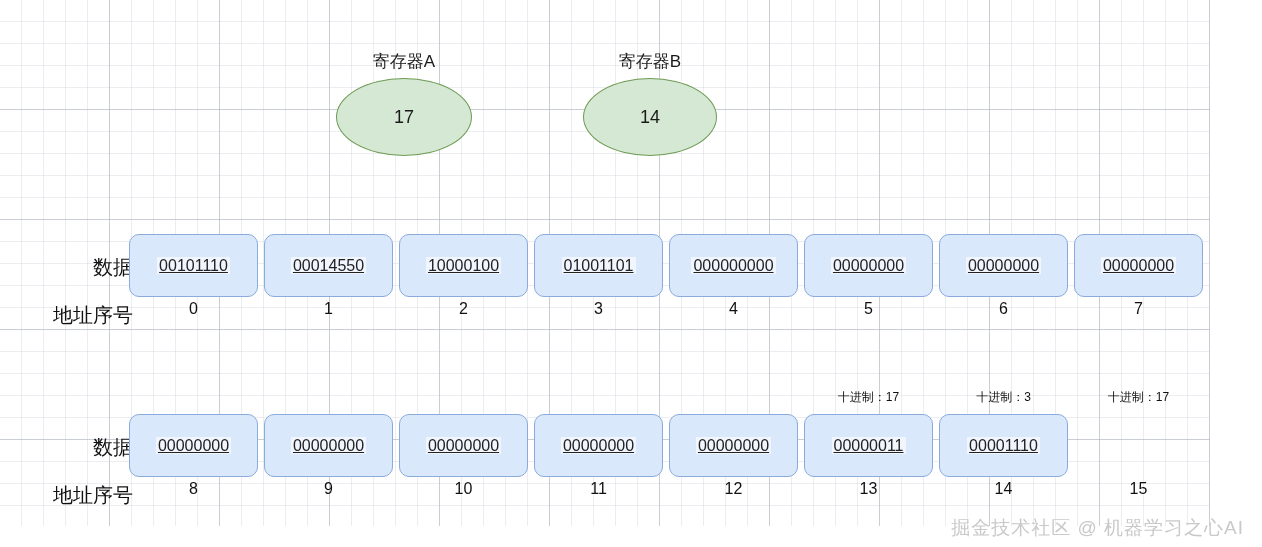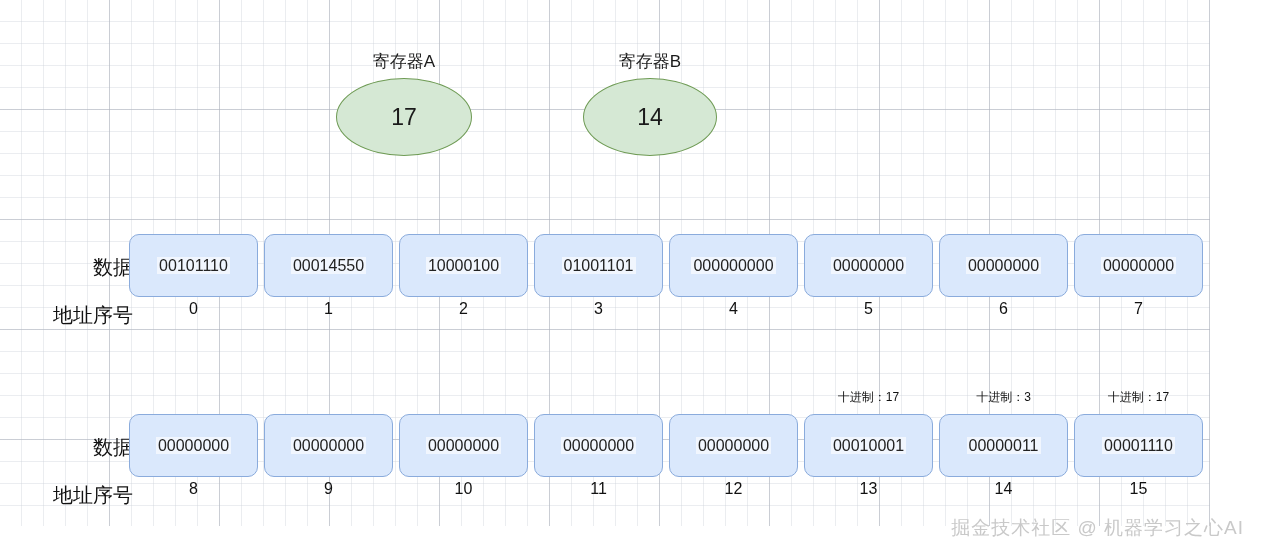--- a/index.html
+++ b/index.html
@@ -66,21 +66,21 @@
     left: 0;
     width: 100%;
     height: 78px;
     border-radius: 50%;
     background: #d5e8d4;
     border: 1px solid #6f9b55;
     box-sizing: border-box;
     display: flex;
     align-items: center;
     justify-content: center;
-    font-size: 23px;
+    font-size: 18px;
     color: #1a1a1a;
   }
 
   
   .mem-row {
     position: absolute;
     left: 0;
     width: 1262px;
   }
   .row-label {
@@ -112,20 +112,21 @@
     display: flex;
     align-items: center;
     justify-content: center;
     font-size: 16px;
     color: #222;
   }
   .cell-text {
     background: rgba(255,255,255,0.62);
     padding: 0 2px;
     line-height: 1.1;
+    text-decoration: underline;
   }
 
   .addrs {
     position: absolute;
     left: 129px;
     top: 66px;
     display: flex;
     gap: 6px;
   }
   .addr {
@@ -258,23 +259,20 @@
       <div class="cell">
           <span class="cell-text">00000000</span>
         </div>
       <div class="cell">
           <span class="cell-text">00000000</span>
         </div>
       <div class="cell">
           <span class="cell-text">00000000</span>
         </div>
       <div class="cell">
-          <span class="cell-text">00010001</span>
-        </div>
-      <div class="cell">
           <span class="cell-text">00000011</span>
         </div>
       <div class="cell">
           <span class="cell-text">00001110</span>
         </div>
     </div>
 
     <div class="addrs">
       <div class="addr">8</div>
       <div class="addr">9</div>

